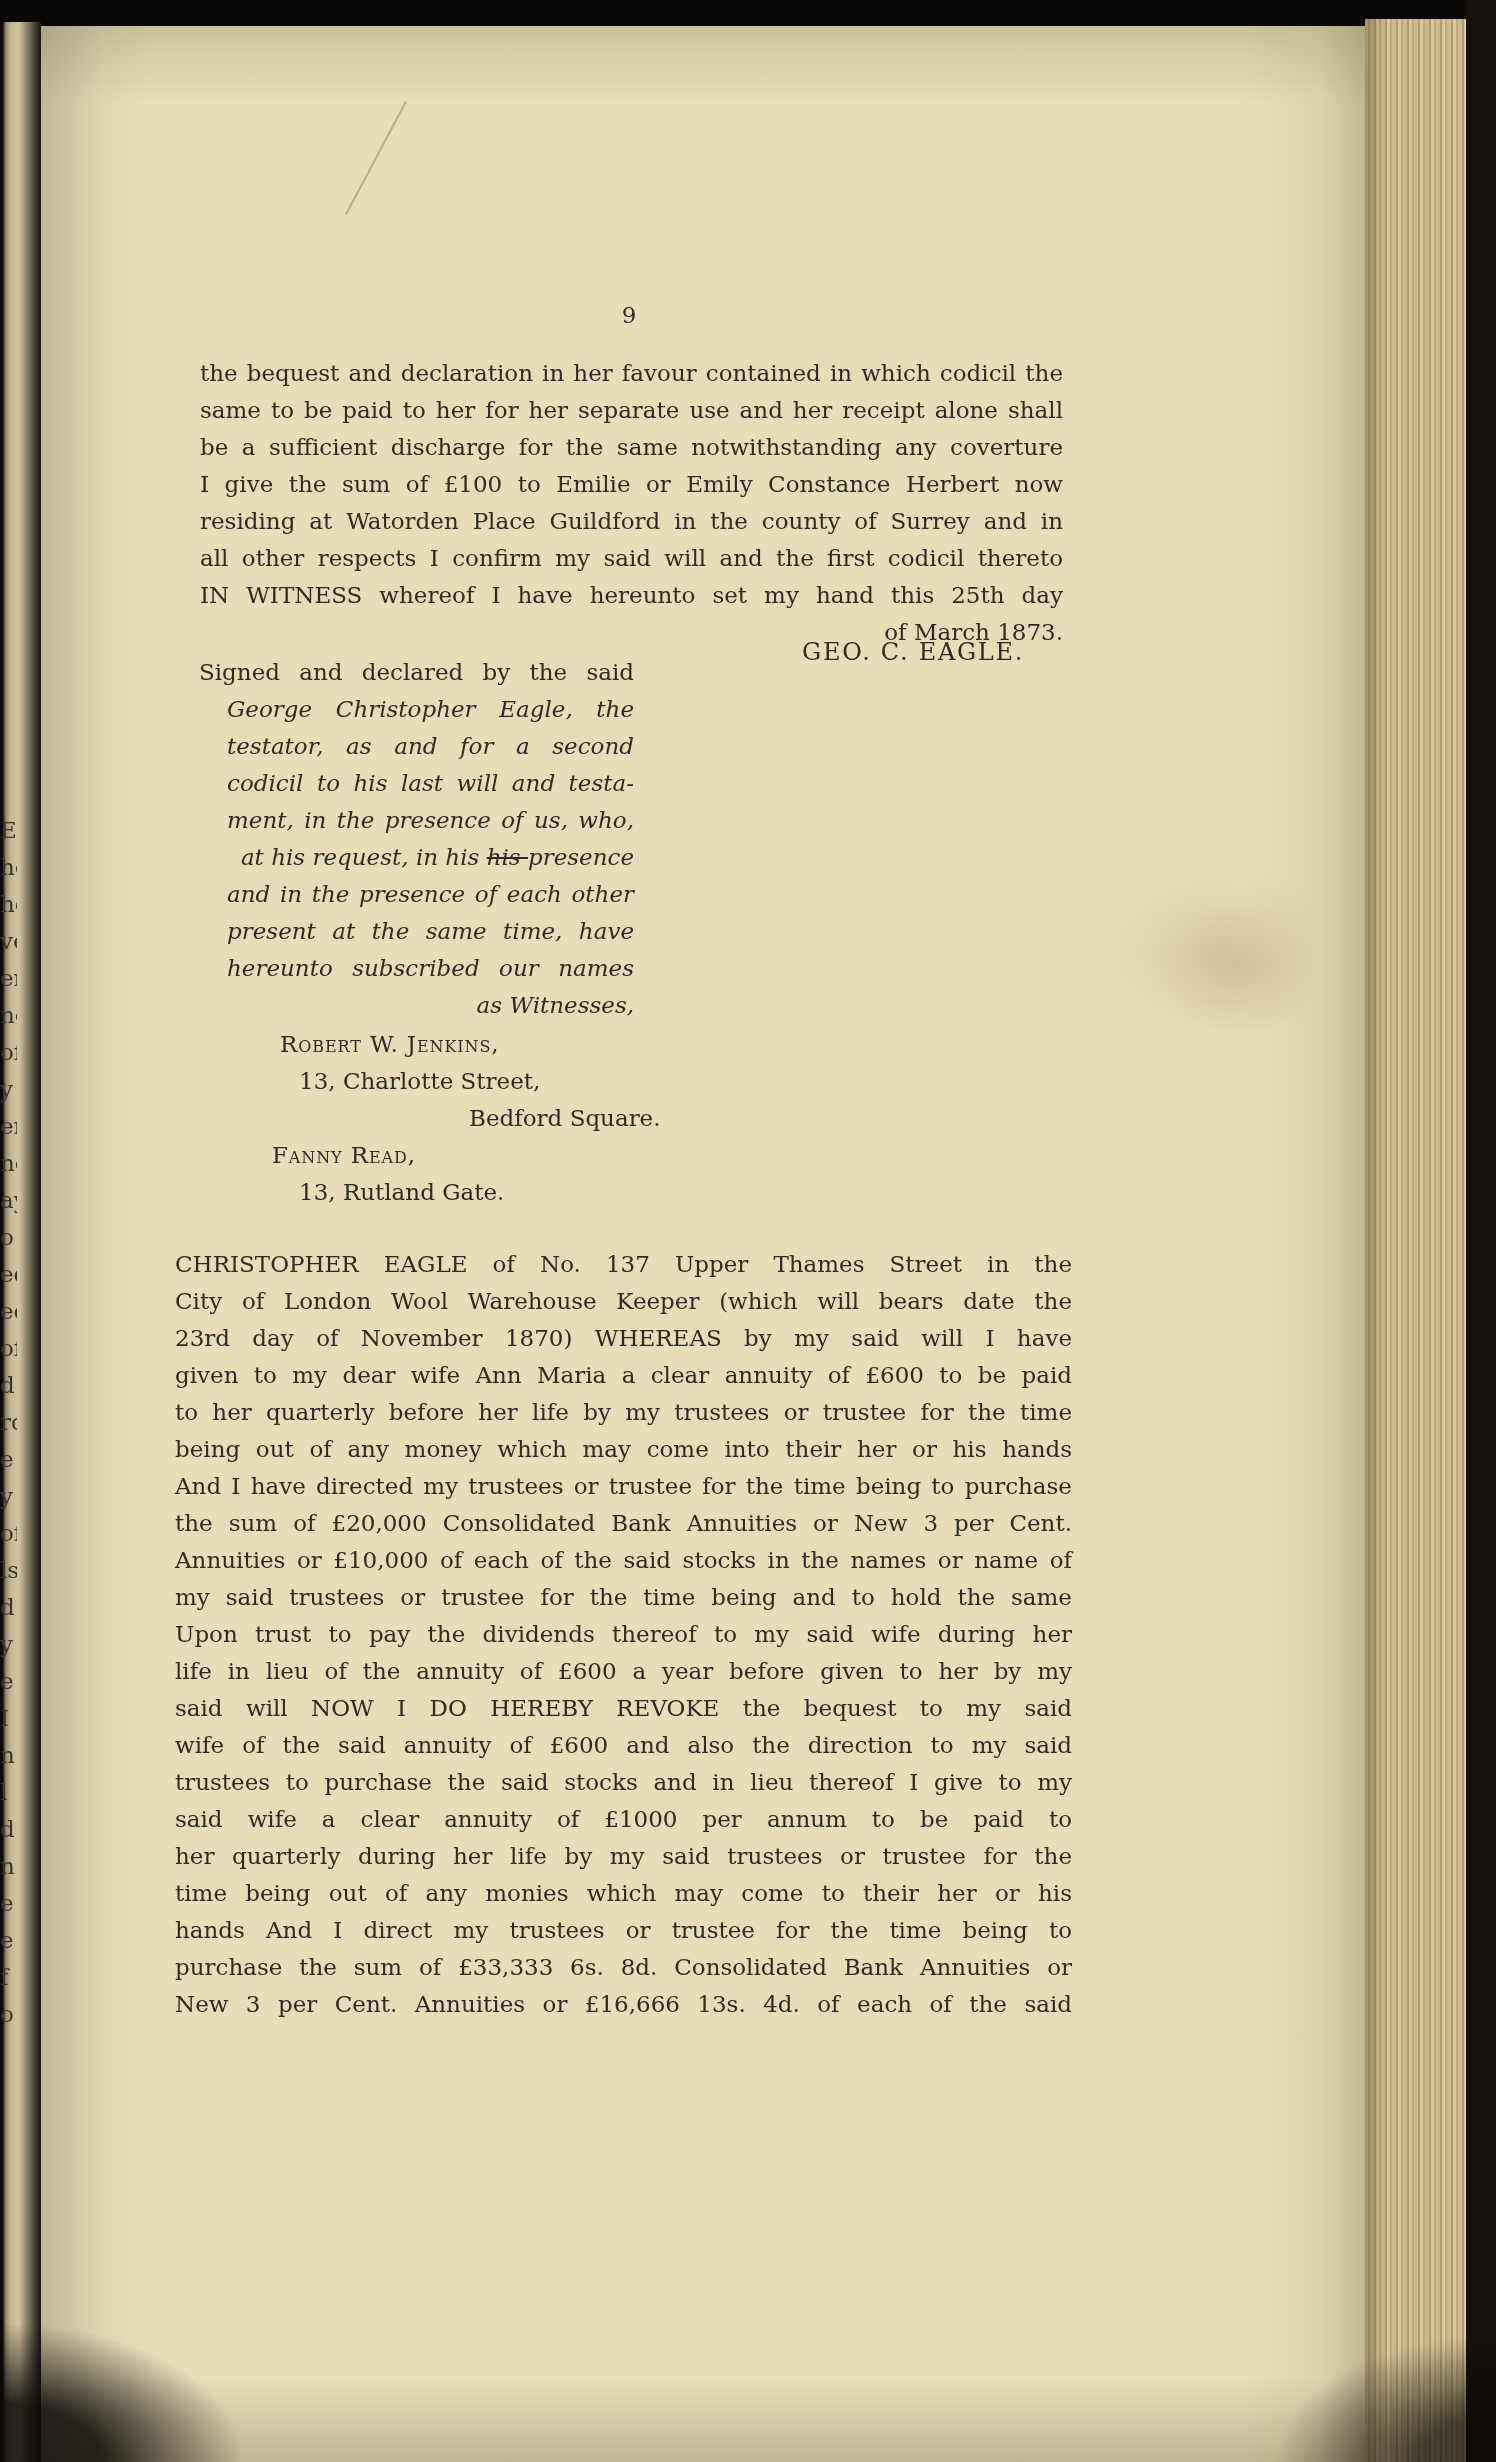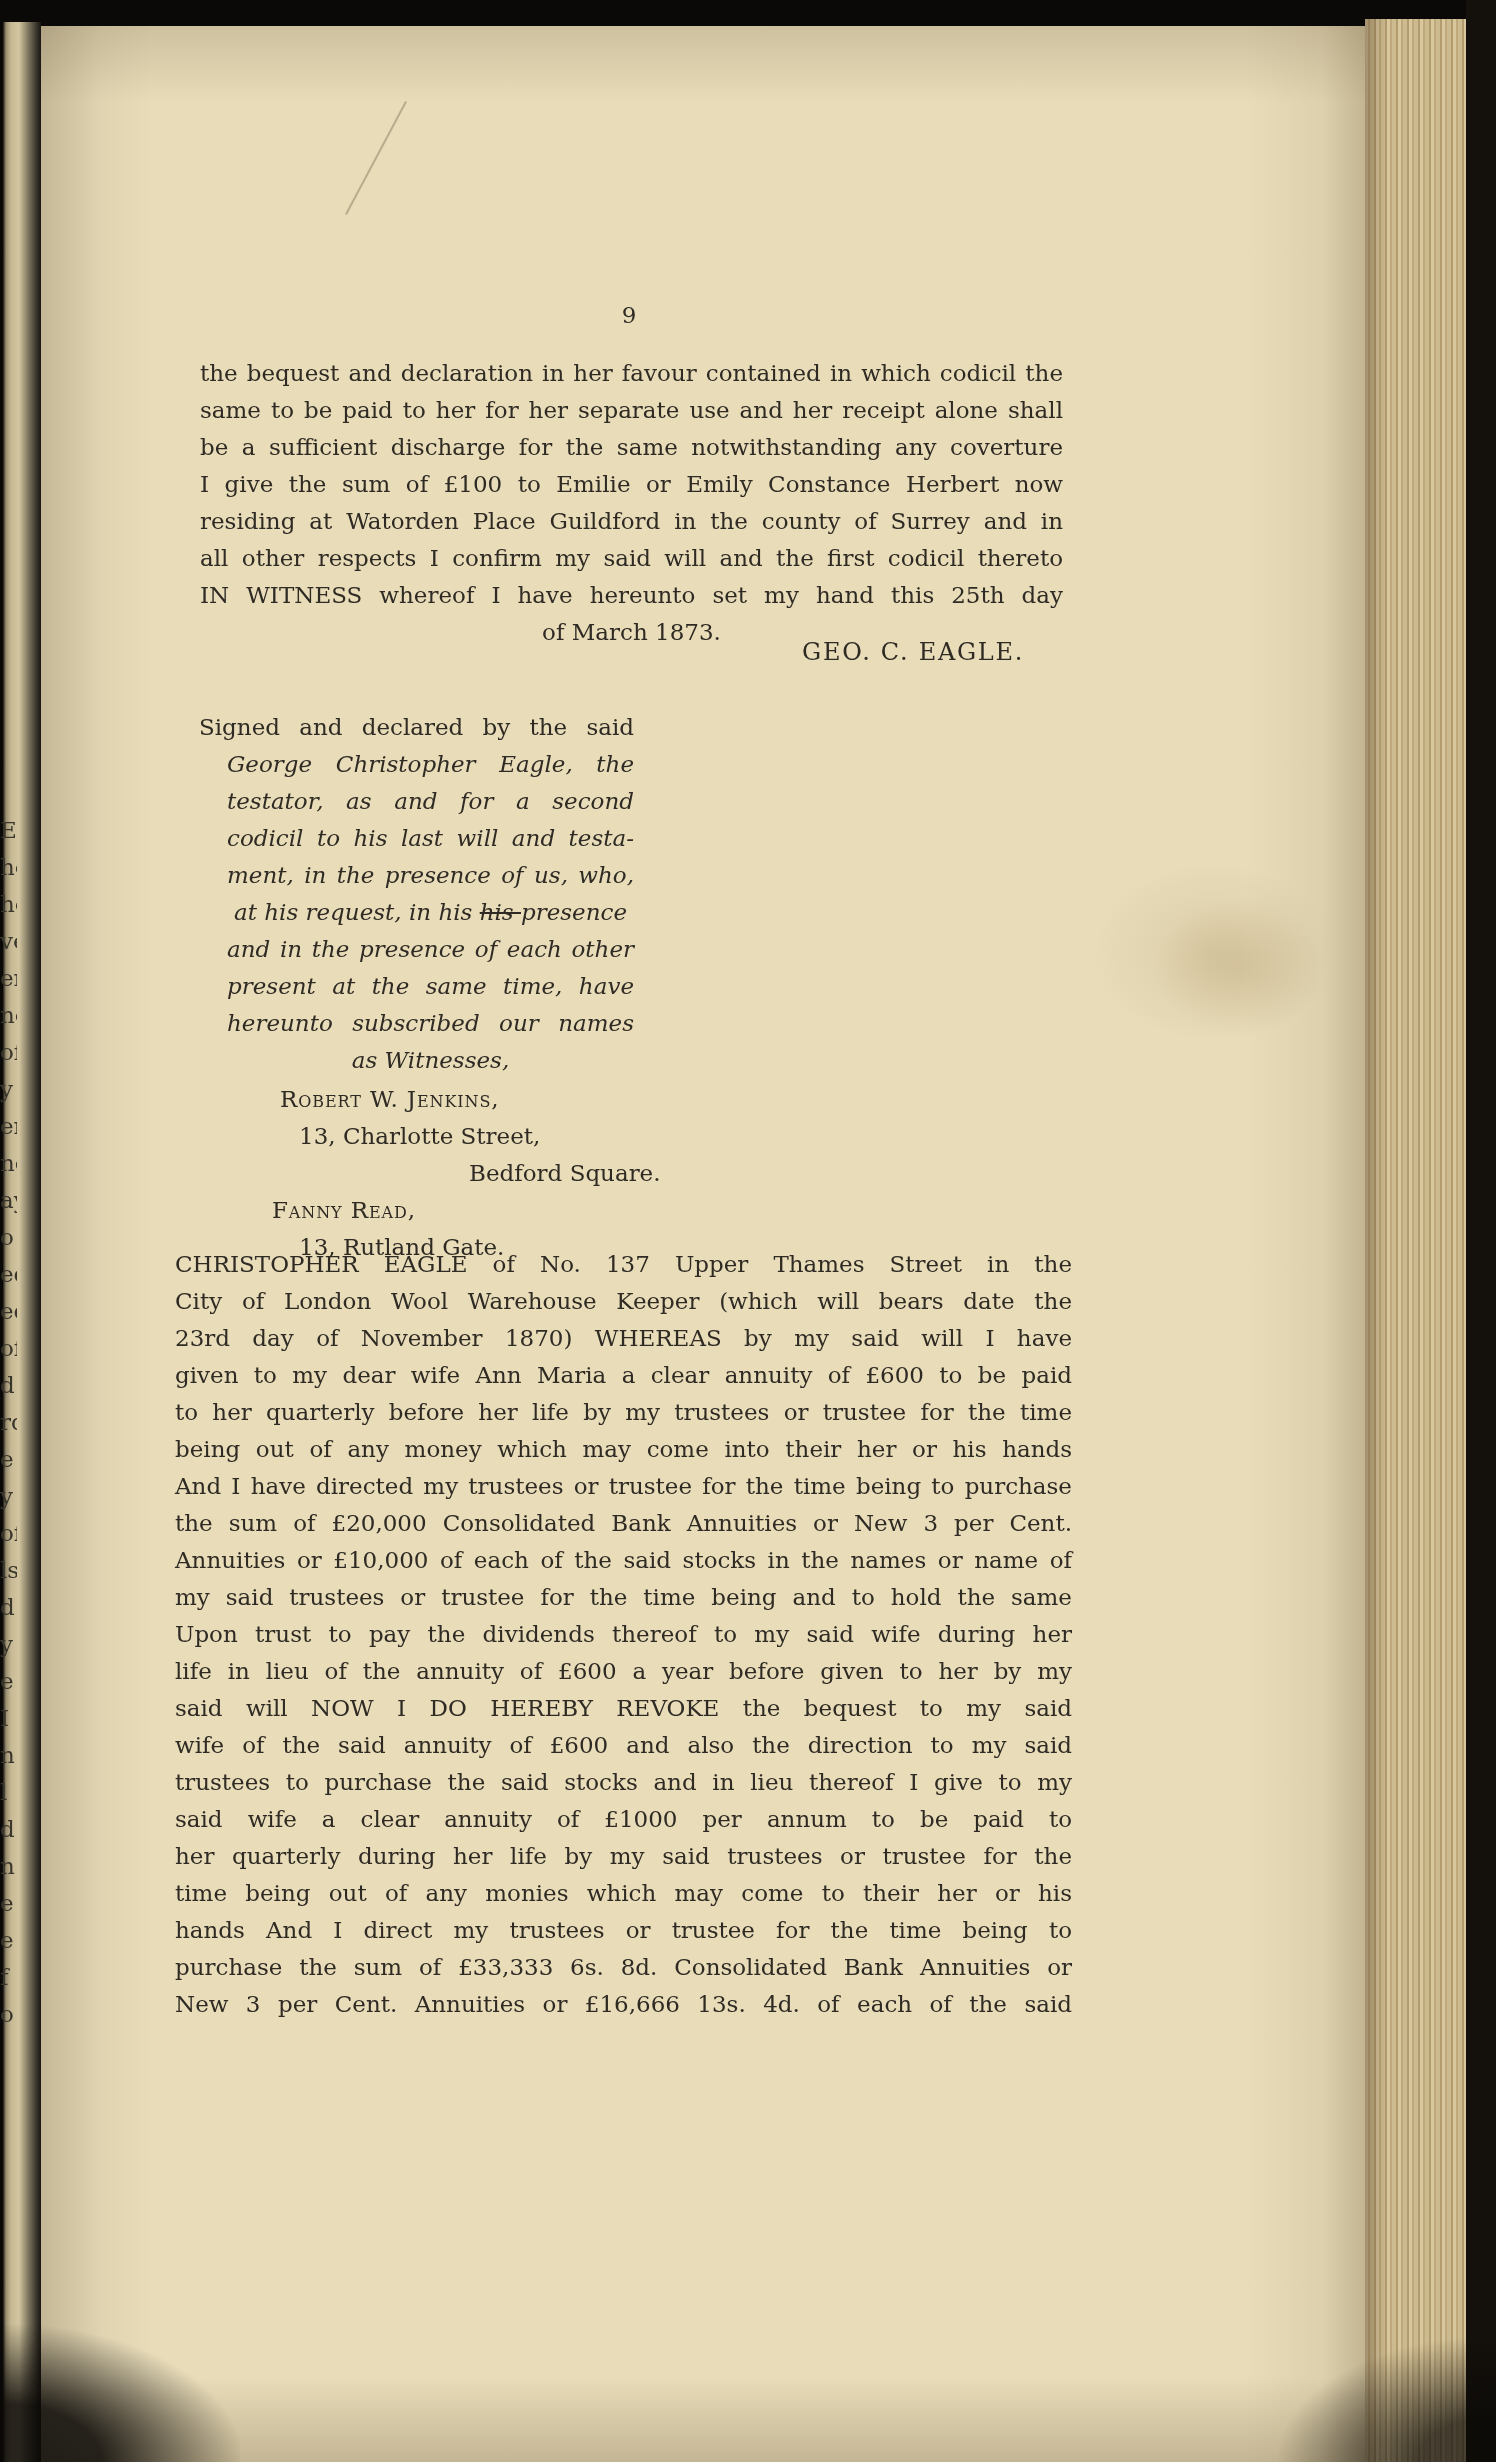--- a/index.html
+++ b/index.html
@@ -44,27 +44,27 @@
 
   .pencil-mark { position:absolute; left:334px; top:68px; width:1.7px; height:128px;
     background:rgba(110,100,75,0.40); transform:rotate(28deg); }
   .stain { position:absolute; left:1113px; top:873px; width:171px; height:137px; border-radius:50%;
     background:radial-gradient(ellipse, rgba(146,116,64,0.16), transparent 70%); }
 
   .page-number { position:absolute; left:554px; top:271px; width:68px; text-align:center; font-size:23px; }
 
   .body-text { font-size:23px; line-height:37px; }
   .jline { text-align:justify; text-align-last:justify; }
-  .pline { text-align:center; }
+  .pline { text-align:right; }
 
   .opening { position:absolute; left:159px; top:329px; width:863px; }
   .signature { position:absolute; left:159px; top:608px; width:863px; text-align:right;
     padding-right:39px; box-sizing:border-box; font-size:24px; letter-spacing:1.7px; }
 
-  .attestation { position:absolute; left:158px; top:683px; width:479px; }
+  .attestation { position:absolute; left:158px; top:628px; width:479px; }
   .att-col { width:435px; }
   .att-ind { margin-left:28px; width:407px;font-style:italic; }
   .struck { text-decoration:line-through; }
 
   .witness-block { margin-top:1.7px; }
   .w-name { font-variant:small-caps; letter-spacing:0.9px; }
   .ind-95  { margin-left:81px; }
   .ind-85  { margin-left:73px; }
   .ind-205 { margin-left:100px; }
   .ind-315 { margin-left:270px; }

